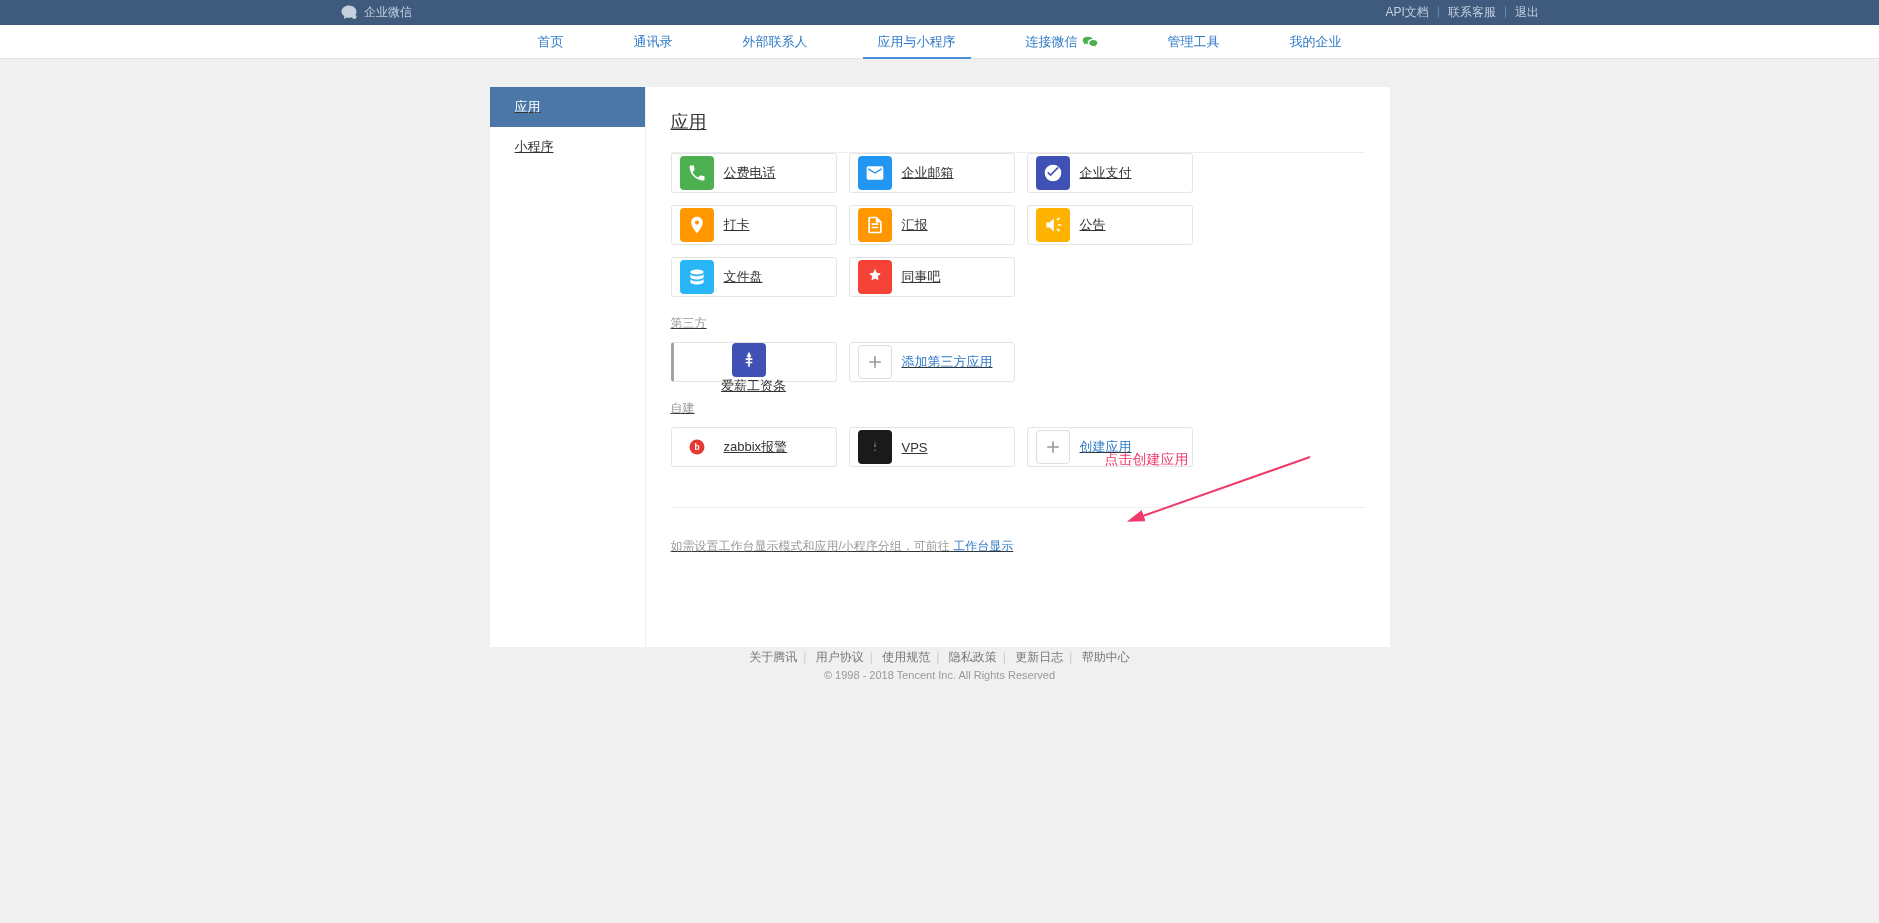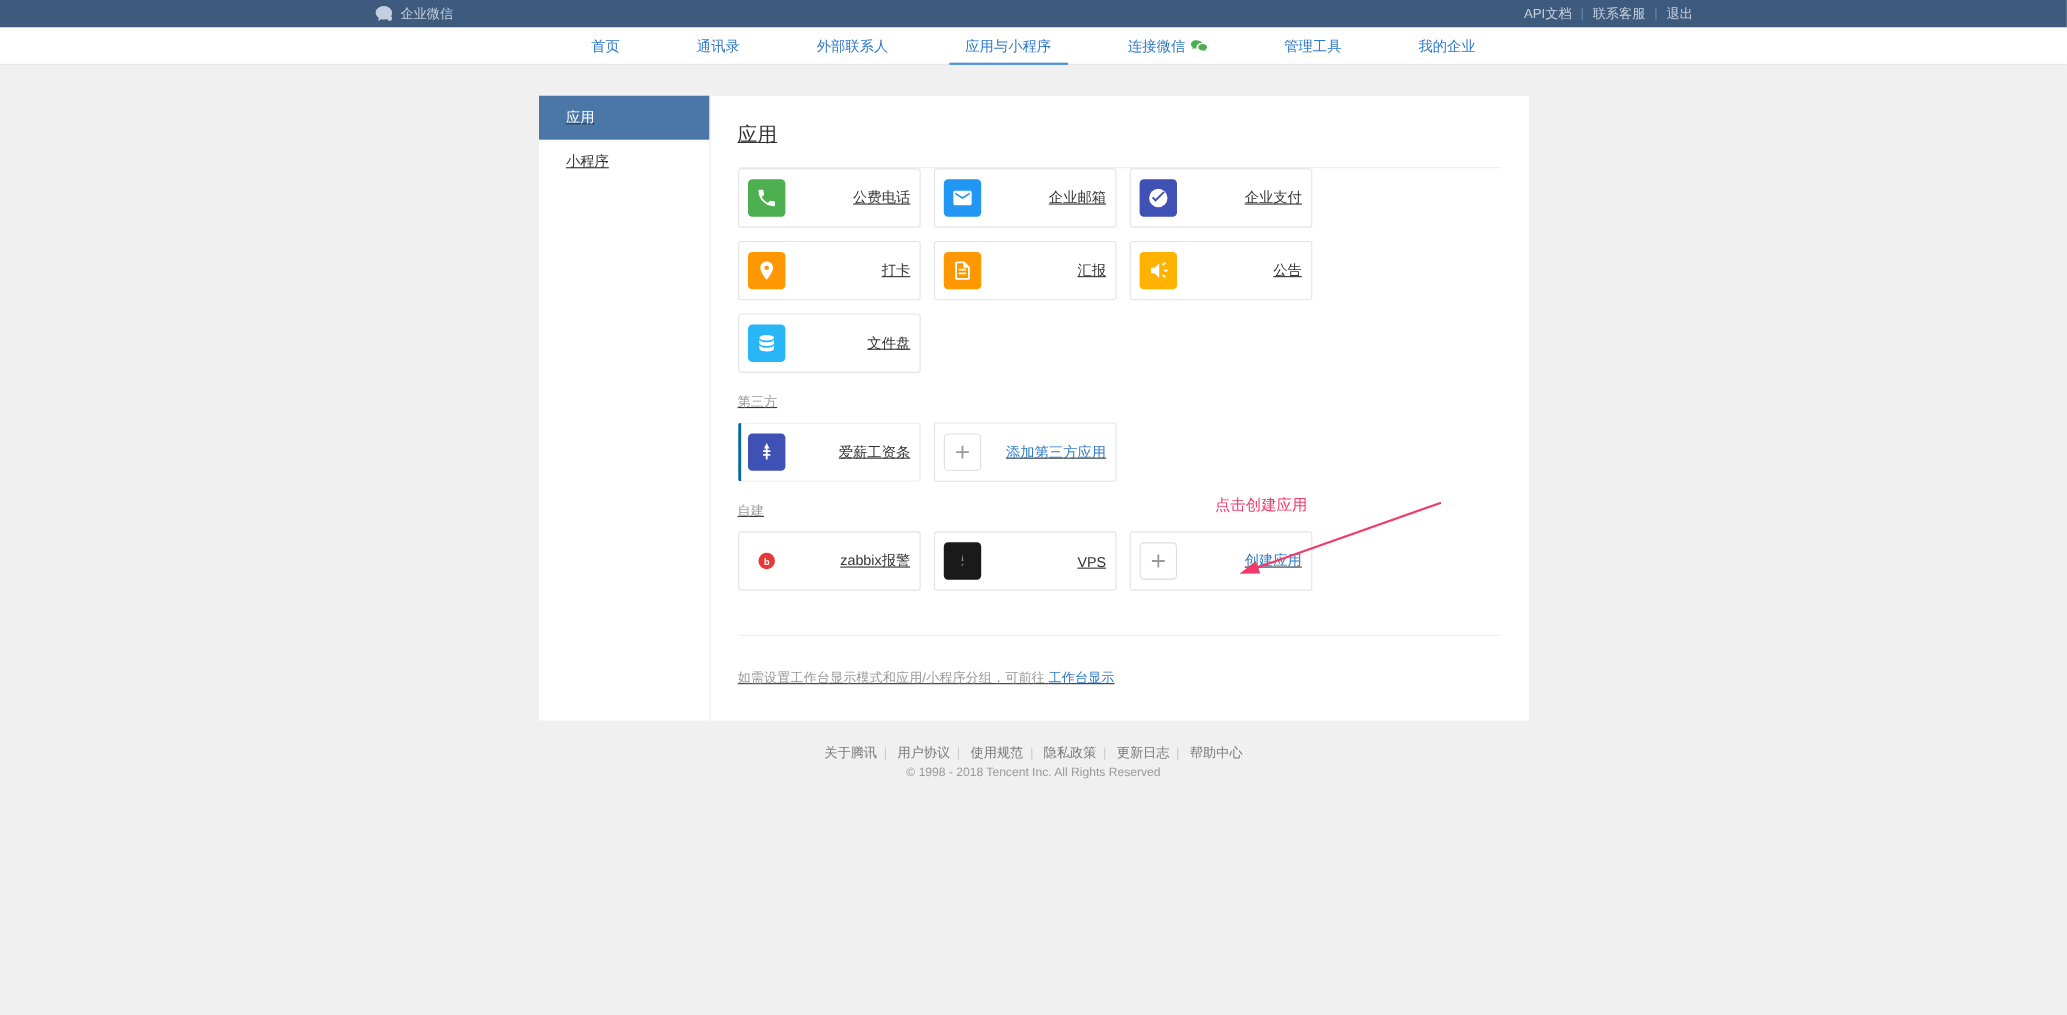--- a/index.html
+++ b/index.html
@@ -22,22 +22,22 @@
     
     .sidebar { width: 155px; }
     .sidebar-item { height: 40px; display: flex; align-items: center; padding-left: 25px; font-size: 13px; cursor: pointer; color: #333; }
     .sidebar-item.active { background: #4a77a8; color: #fff; }
     
     .main { flex: 1; padding: 15px 25px 30px; border-left: 1px solid #eee; }
     .page-title { font-size: 18px; font-weight: normal; padding: 8px 0 18px; border-bottom: 1px solid #eee; }
     
     .section-label { font-size: 12px; color: #999; margin: 18px 0 10px; }
     .app-grid { display: flex; flex-wrap: wrap; gap: 12px; }
-    .app-card { width: 166px; height: 54px; border: 1px solid #e4e4e4; border-radius: 3px; display: flex; align-items: center; padding: 0 8px; cursor: pointer; justify-content: space-between; }
-    .app-card.highlight { border-left: 3px solid #0369a1; padding-left: 6px; }
+    .app-card { width: 166px; height: 40px; border: 1px solid #e4e4e4; border-radius: 3px; display: flex; align-items: center; padding: 0 8px; cursor: pointer; }
+    .app-card.highlight { border-left: 3px solid #a3a3a3; padding-left: 6px; flex-direction: column; }
     .app-icon { width: 34px; height: 34px; border-radius: 4px; display: flex; align-items: center; justify-content: center; margin-right: 10px; flex-shrink: 0; }
     .app-icon svg { width: 20px; height: 20px; fill: #fff; }
     .app-name { font-size: 13px; color: #333; }
     .app-card.add .app-icon { background: #fff; border: 1px solid #ddd; }
     .app-card.add .app-icon svg { fill: #999; }
     .app-card.add .app-name { color: #2f7ac7; }
     
     .bg-green { background: #4cb050; }
     .bg-blue { background: #2196f3; }
     .bg-dblue { background: #3f51b5; }
@@ -47,21 +47,21 @@
     .bg-yellow { background: #ffb300; }
     .bg-cyan { background: #29b6f6; }
     .bg-red { background: #f44336; }
     .bg-navy { background: #3f51b5; }
     .bg-dark { background: #1a1a1a; }
     .bg-redcircle { background: #fff; }
     
     .footer-note { font-size: 12px; color: #999; margin-top: 40px; border-top: 1px solid #eee; padding-top: 30px; }
     .footer-note a { color: #2f7ac7; text-decoration: none; }
     
-    .footer-links { text-align: center; margin-top: 21px; font-size: 12px; color: #999; }
+    .footer-links { text-align: center; margin-top: 2px; font-size: 12px; color: #999; }
     .footer-links a { color: #787878; text-decoration: none; }
     .footer-links .sep { margin: 0 6px; color: #ccc; }
     .copyright { text-align: center; font-size: 11px; color: #999; margin-top: 3px; }
     
     .annotation { position: absolute; color: #f03a6a; font-size: 14px; pointer-events: none; }
     .arrow-svg { position: absolute; pointer-events: none; }
     .content-rel { position: relative; }
   </style>
 </head>
 <body>
@@ -161,20 +161,28 @@
         </div>
         <div class="app-card">
           <div class="app-icon bg-cyan">
               <svg viewBox="0 0 24 24">
                 <ellipse cx="12" cy="6" rx="8" ry="3"></ellipse>
                 <path d="M4 8v4c0 1.7 3.6 3 8 3s8-1.3 8-3V8c0 1.7-3.6 3-8 3s-8-1.3-8-3zm0 6v4c0 1.7 3.6 3 8 3s8-1.3 8-3v-4c0 1.7-3.6 3-8 3s-8-1.3-8-3z"></path>
               </svg>
             </div>
           <span class="app-name">文件盘</span>
         </div>
+        <div class="app-card">
+          <div class="app-icon bg-red">
+              <svg viewBox="0 0 24 24">
+                <path d="M12 2l2 5 5 .7-3.6 3.5.9 5L12 13.8 7.7 16.2l.9-5L5 7.7 10 7z"></path>
+              </svg>
+            </div>
+          <span class="app-name">同事吧</span>
+        </div>
       </div>
 
       <div class="section-label">第三方</div>
       <div class="app-grid">
         <div class="app-card highlight">
           <div class="app-icon bg-navy">
               <svg viewBox="0 0 24 24">
                 <path d="M12 2l3 6h-2v2h3v2h-3v2h3v2h-3v4h-2v-4H8v-2h3v-2H8v-2h3V8H9l3-6z"></path>
               </svg>
             </div>

